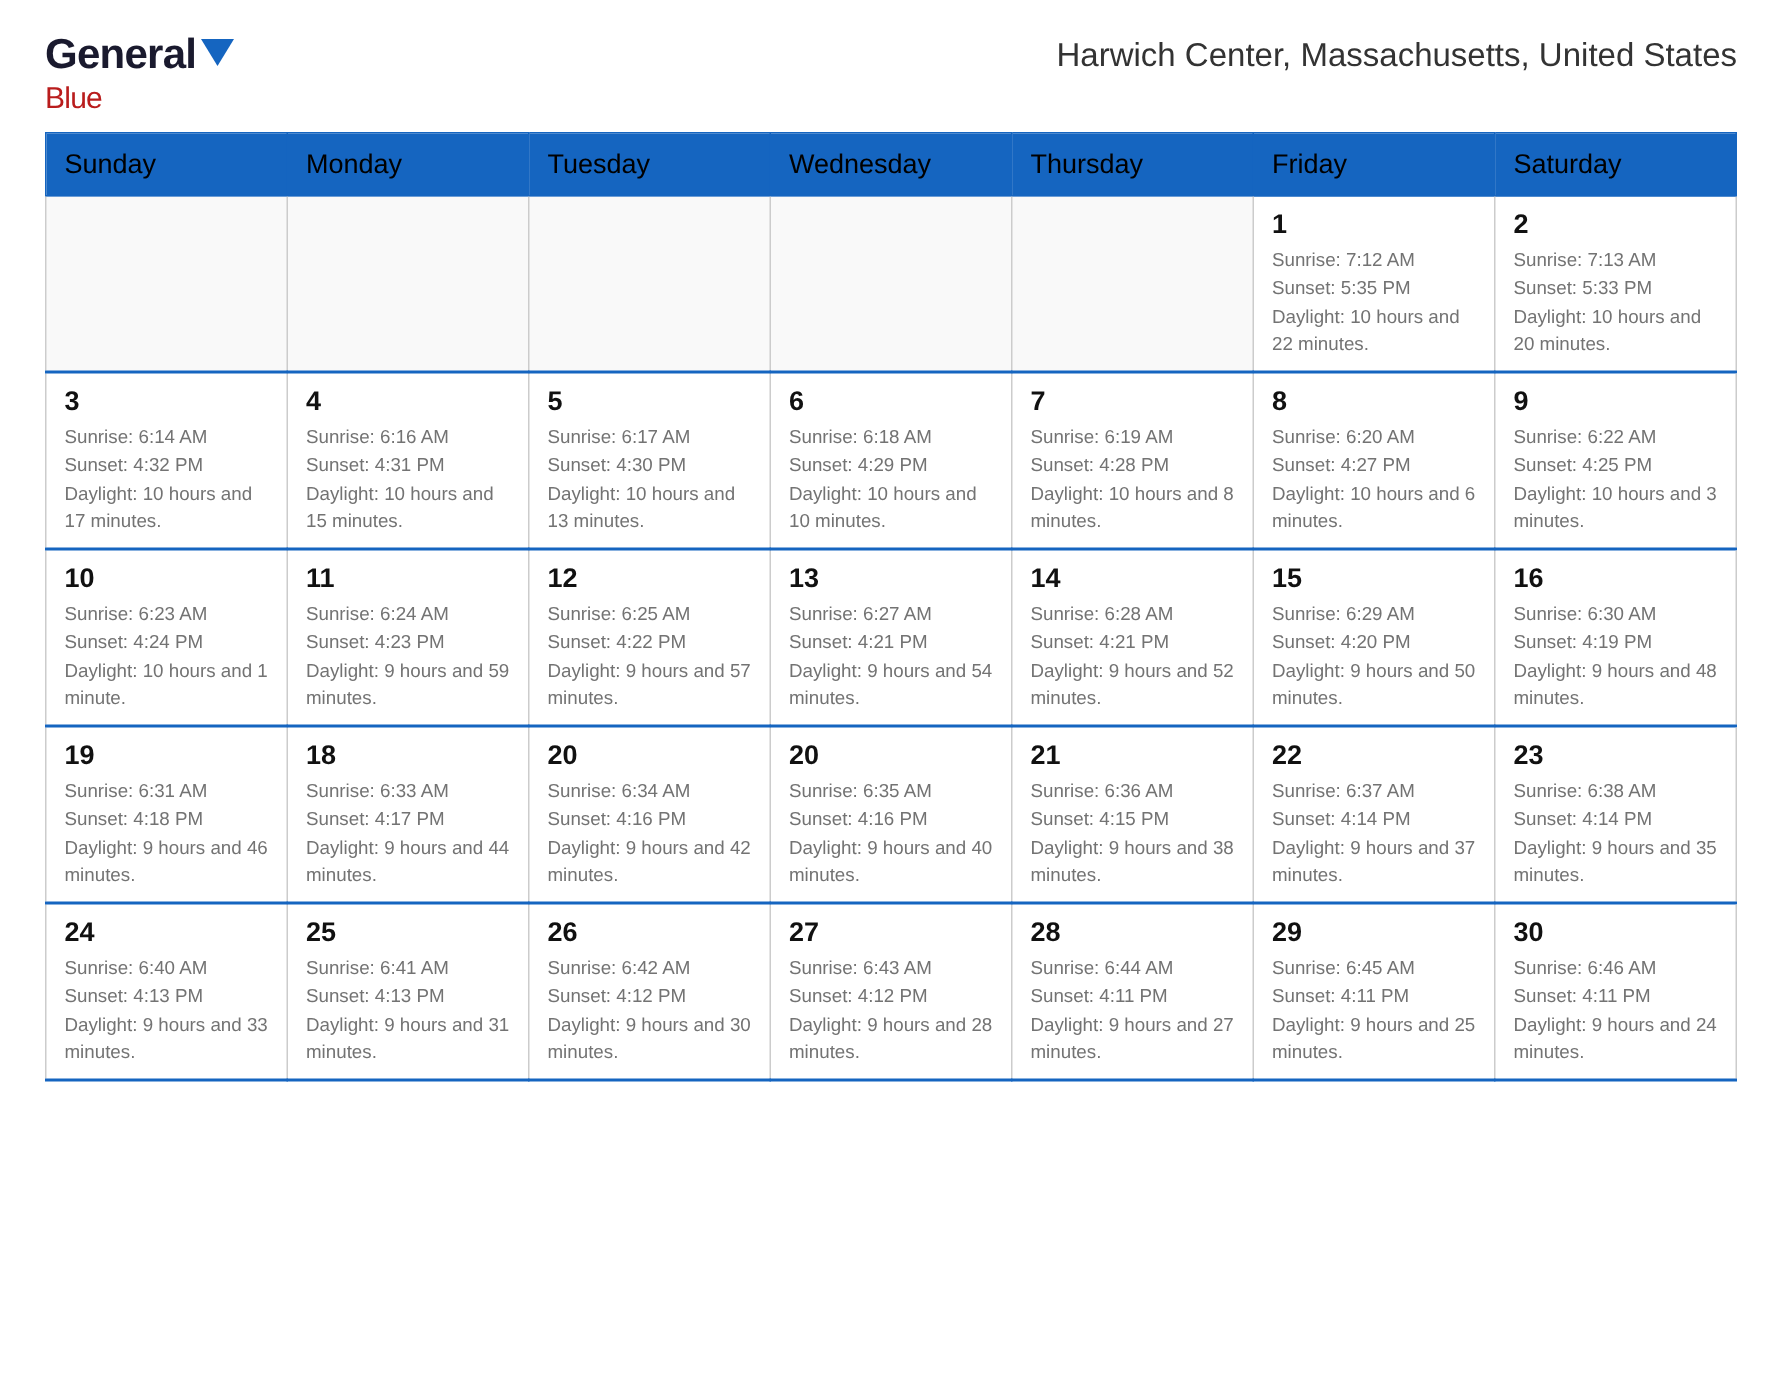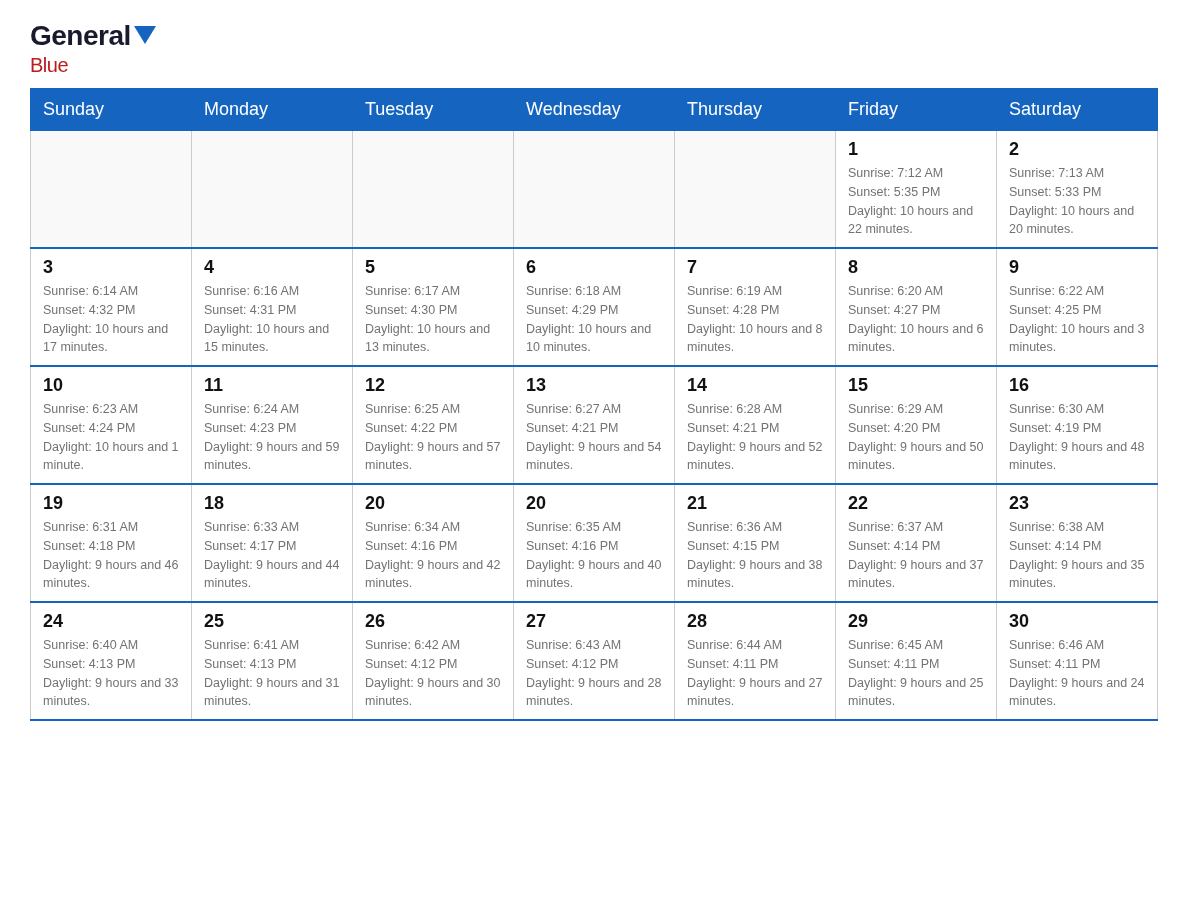--- a/index.html
+++ b/index.html
@@ -44,21 +44,21 @@
     }
     .calendar {
       width: 100%;
       border-collapse: collapse;
       margin-top: 10px;
     }
     .calendar thead tr {
       background-color: #1565c0;
     }
     .calendar thead th {
-      color: #ffffff;
+      color: #000000;
       font-size: 18px;
       font-weight: normal;
       padding: 10px 12px;
       text-align: left;
       border: 1px solid #1565c0;
     }
     .calendar tbody tr {
       border-bottom: 2px solid #1565c0;
     }
     .calendar tbody td {
@@ -100,20 +100,21 @@
             <polygon points="0,0 22,0 11,18" fill="#1565c0"></polygon>
           </svg>
         </span>
       </div>
       <div>
         <span style="font-size:20px;font-weight:normal;color:#b91c1c;letter-spacing:-0.5px;">Blue</span>
       </div>
     </div>
   </div>
   <div class="title-block">
+    <div class="location-title">Harwich Center, Massachusetts, United States</div>
   </div>
 </div>
 
 <table class="calendar">
   <thead>
     <tr>
     <th>Sunday</th>
         <th>Monday</th>
         <th>Tuesday</th>
         <th>Wednesday</th>

